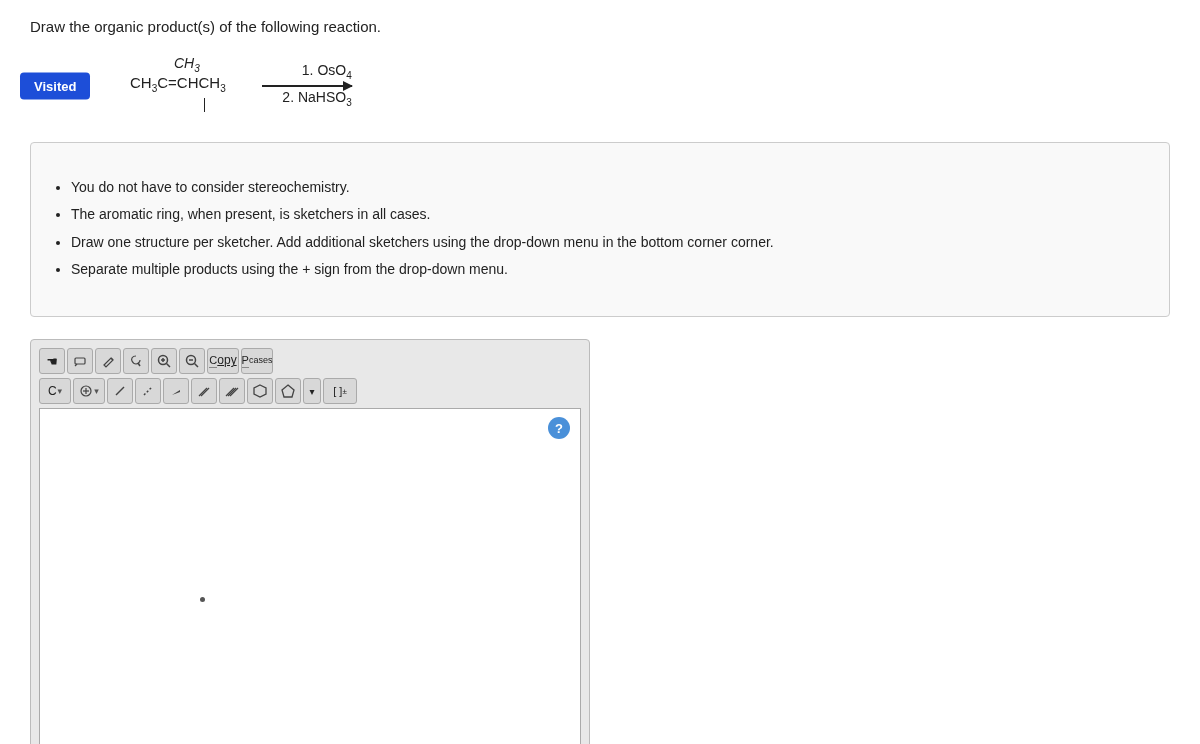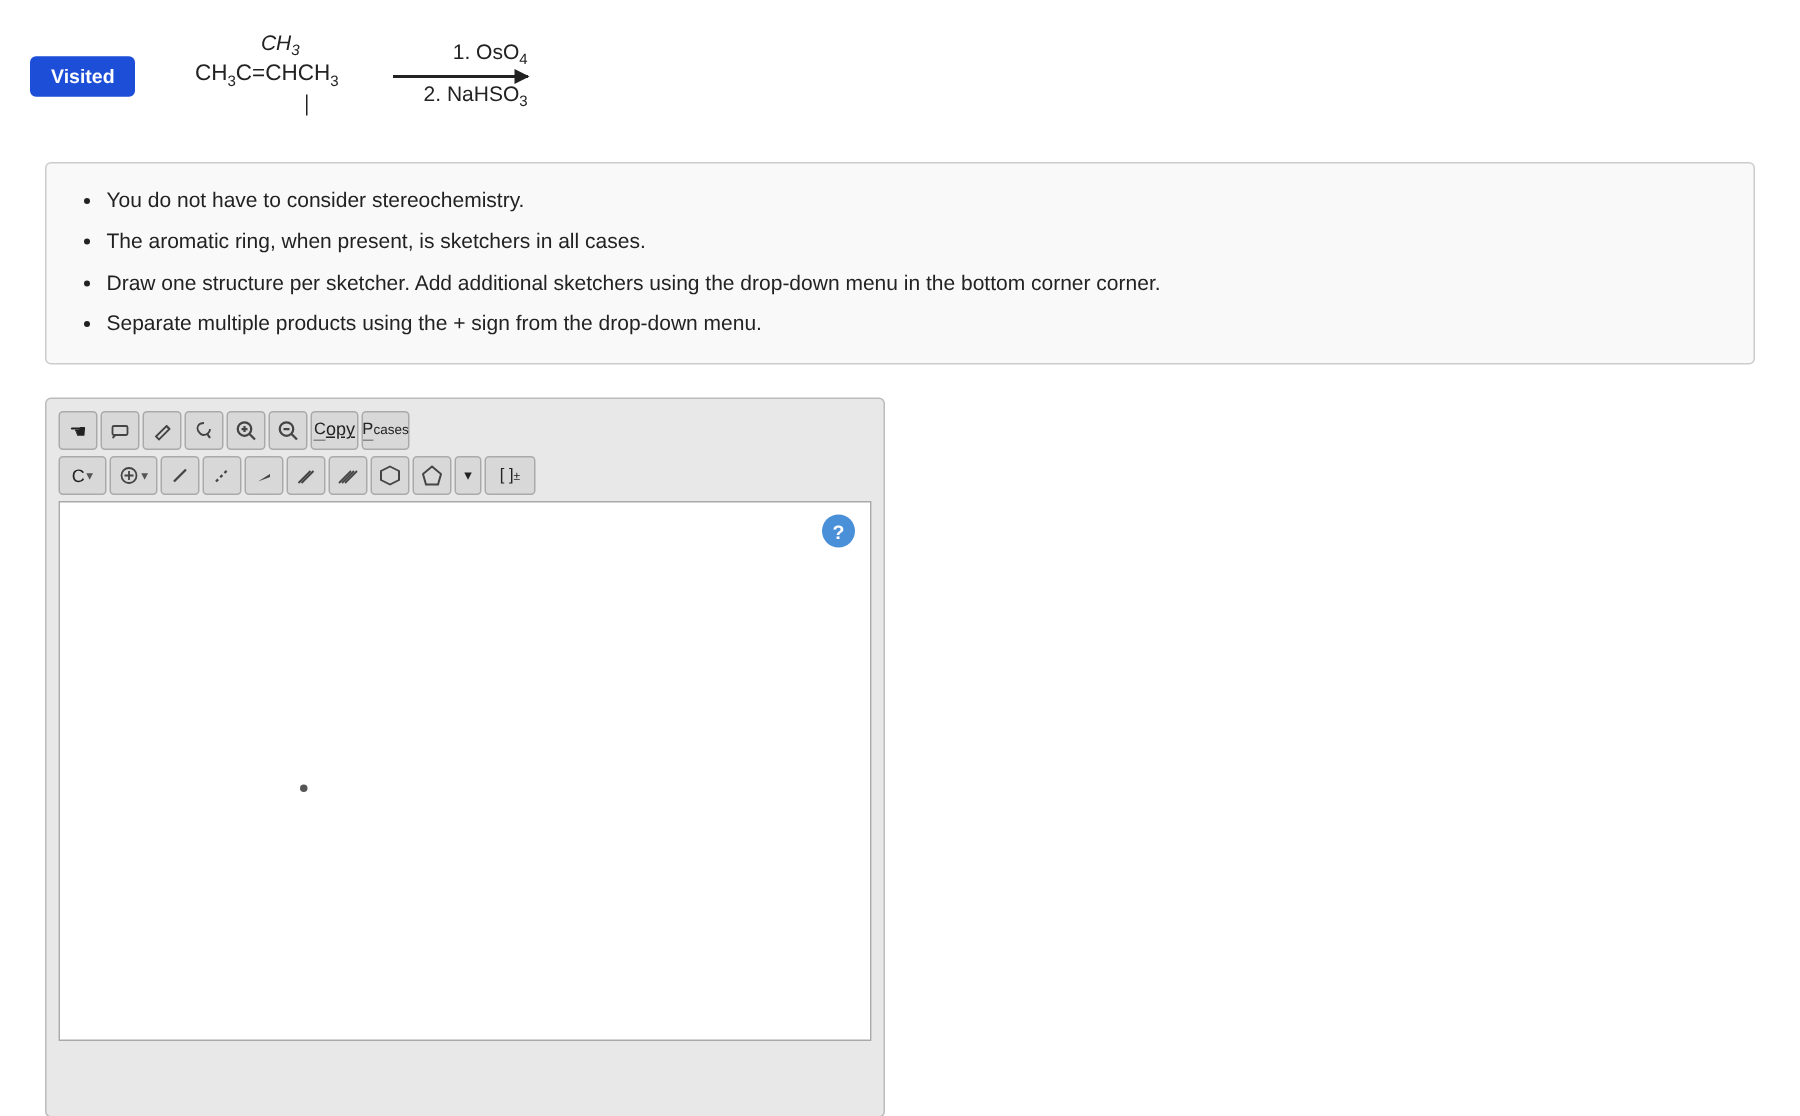--- a/index.html
+++ b/index.html
@@ -81,21 +81,21 @@
       right: -1px;
       top: -4px;
       border-top: 5px solid transparent;
       border-bottom: 5px solid transparent;
       border-left: 10px solid #222;
     }
     .instructions-box {
       background: #f9f9f9;
       border: 1px solid #ccc;
       border-radius: 4px;
-      padding: 12px 22px;
+      padding: 32px 22px;
       margin-bottom: 22px;
       font-size: 14px;
       line-height: 1.8;
     }
     .instructions-box ul {
       list-style: disc;
       padding-left: 18px;
     }
     .instructions-box li {
       margin-bottom: 2px;
@@ -184,20 +184,21 @@
       align-items: center;
       justify-content: space-between;
       padding: 2px 4px;
     }
   </style>
 </head>
 <body>
 
 <div class="page-wrapper">
 
+  <div class="page-title">Draw the organic product(s) of the following reaction.</div>
 
   <div class="reaction-area">
     <div class="visited-badge">Visited</div>
 
     <div class="reaction-molecule">
       <div class="ch3-top">CH<sub>3</sub></div>
       <div style="display:flex; align-items:baseline;">
         <span>CH<sub>3</sub>C=CHCH<sub>3</sub></span>
       </div>
       <div style="margin-left:18px; margin-top:-28px; margin-bottom:0; height:0; border-left:1px solid #222; height:14px; display:inline-block; position:relative; left:18px; top:0;"></div>

